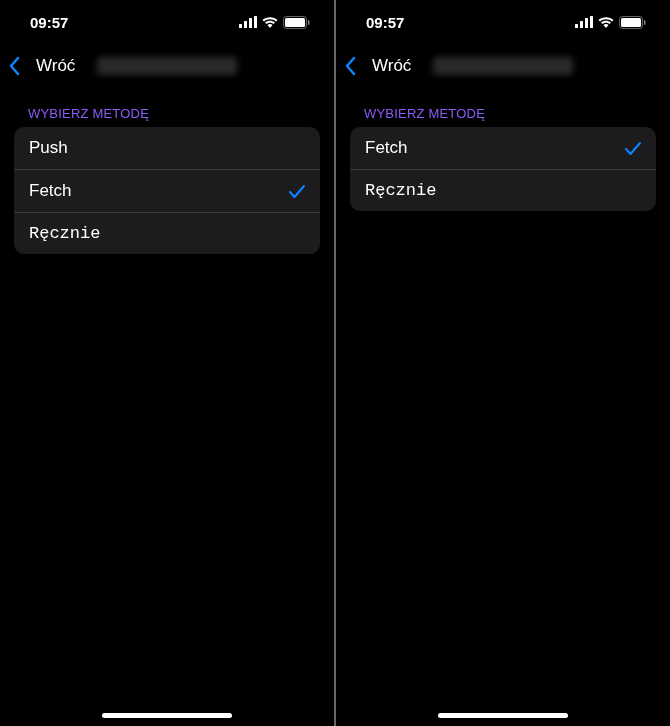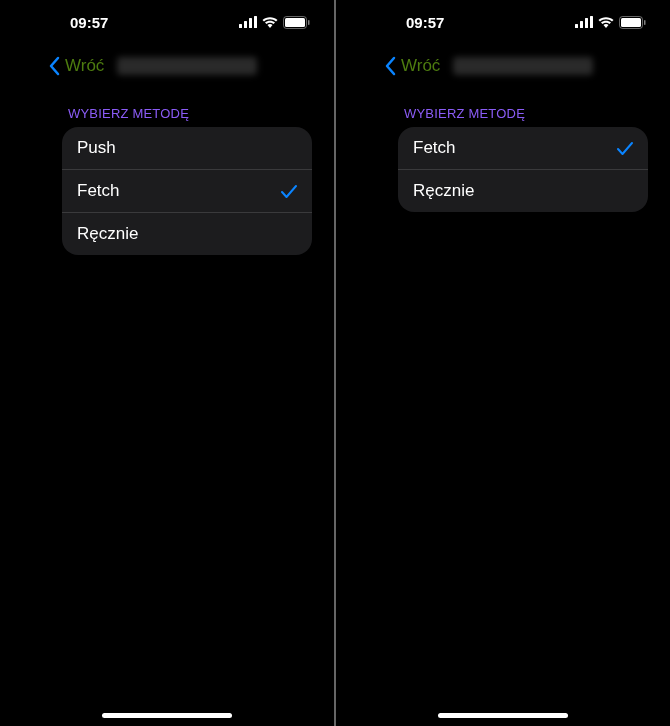--- a/index.html
+++ b/index.html
@@ -11,21 +11,20 @@
       display: flex;
       gap: 2px;
       overflow: hidden;
     }
     .phone {
       flex: 1;
       background: #000;
       display: flex;
       flex-direction: column;
       position: relative;
-      padding-left: 40px;
     }
     .status-bar {
       height: 44px;
       display: flex;
       justify-content: space-between;
       align-items: center;
       padding: 0 24px 0 30px;
       color: #fff;
       font-size: 15px;
       font-weight: 600;
@@ -34,59 +33,59 @@
     .nav-bar {
       height: 44px;
       display: flex;
       align-items: center;
       padding: 0 8px;
       position: relative;
     }
     .back-btn {
       display: flex;
       align-items: center;
-      color: #4d7c0f;
+      color: #ffffff;
       font-size: 17px;
-      gap: 5px;
+      gap: 16px;
       cursor: pointer;
     }
     .nav-title {
       position: absolute;
       left: 50%;
       transform: translateX(-50%);
       width: 140px;
       height: 18px;
       background: #2a2a2a;
       border-radius: 4px;
       filter: blur(3px);
     }
     .section-header {
       color: #8b5cf6;
       font-size: 13px;
       text-transform: uppercase;
       padding: 18px 28px 6px 28px;
       letter-spacing: 0.2px;
     }
     .list-group {
-      margin: 0 22px;
+      margin: 0 14px;
       background: #1c1c1e;
-      border-radius: 16px;
+      border-radius: 10px;
       overflow: hidden;
     }
     .list-row {
       display: flex;
       justify-content: space-between;
       align-items: center;
       padding: 11px 15px;
       color: #fff;
       font-size: 17px;
       border-bottom: 0.5px solid #3a3a3c;
       cursor: pointer;
     }
-    .list-row:last-child { border-bottom: none; }
+    .list-row:last-child { border-bottom: none; font-family: Liberation Mono, monospace; }
     .check { color: #0a84ff; font-size: 18px; font-weight: 600; }
     .home-indicator {
       position: absolute;
       bottom: 8px;
       left: 50%;
       transform: translateX(-50%);
       width: 130px;
       height: 5px;
       background: #fff;
       border-radius: 3px;

